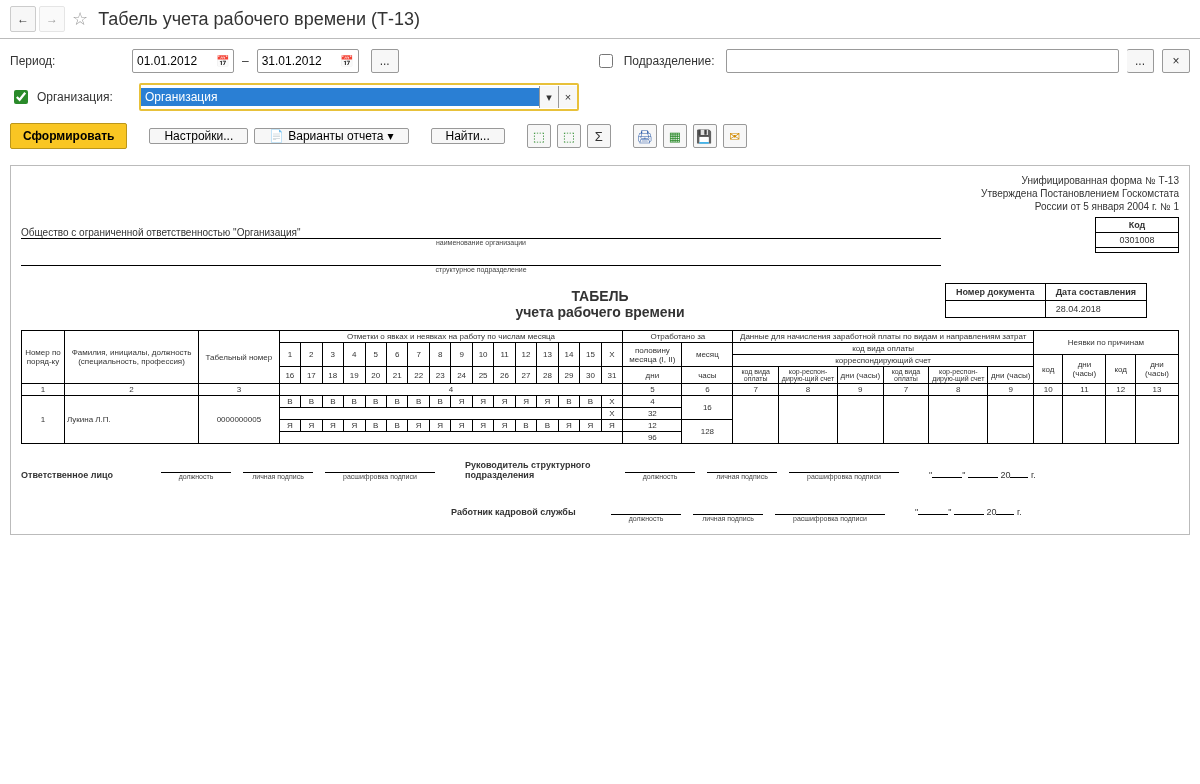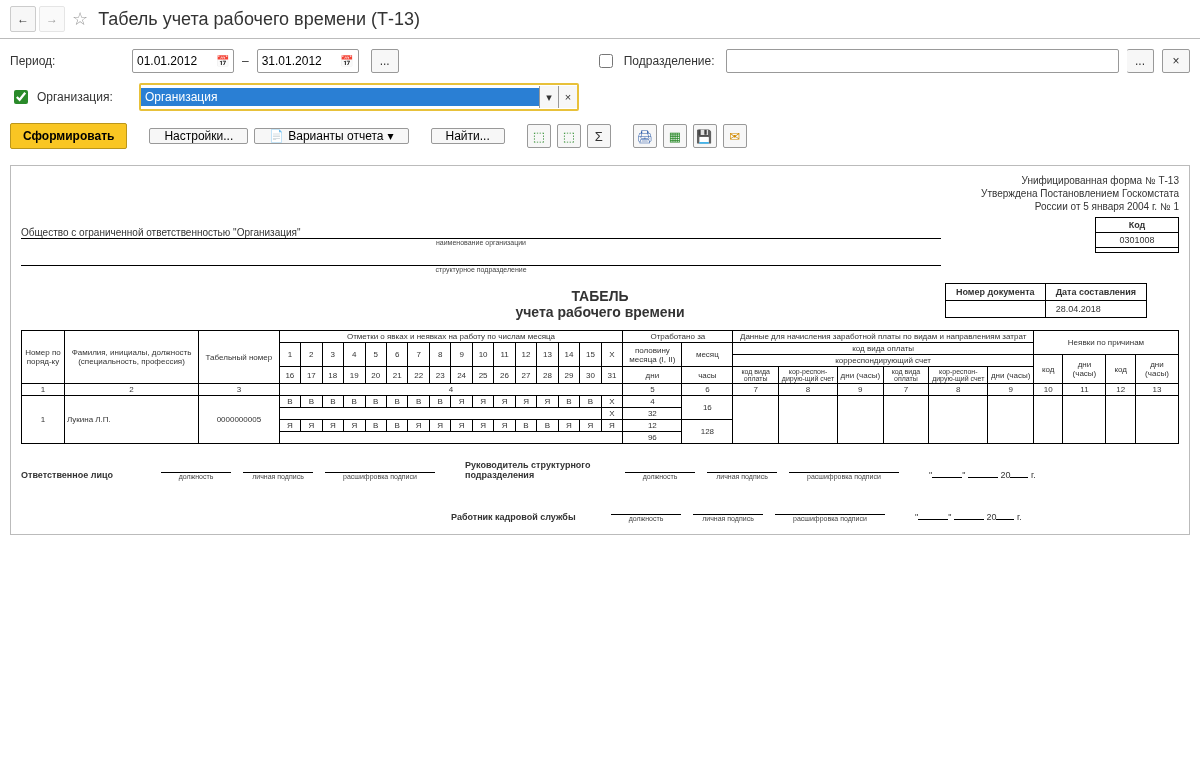--- a/index.html
+++ b/index.html
@@ -380,21 +380,21 @@
           <div class="sline" style="min-width:110px;"></div>
           <div class="scap">расшифровка подписи</div>
         </div>
     </div>
     <div>
       <span>"</span><span class="yrline"></span><span>"</span>
       <span class="yrline"></span> <span>20</span><span class="yrline" style="width:18px;"></span> <span>г.</span>
     </div>
   </div>
 
-  <div class="footer" style="margin-top:22px; justify-content:flex-start; padding-left:430px;">
+  <div class="footer" style="margin-top:22px; justify-content:flex-start; padding-left:430px;align-items:center;">
     <div class="flbl" style="width:130px;">Работник кадровой службы</div>
     <div class="sigblock">
       <div class="sigcell">
           <div class="sline"></div>
           <div class="scap">должность</div>
         </div>
       <div class="sigcell">
           <div class="sline"></div>
           <div class="scap">личная подпись</div>
         </div>

